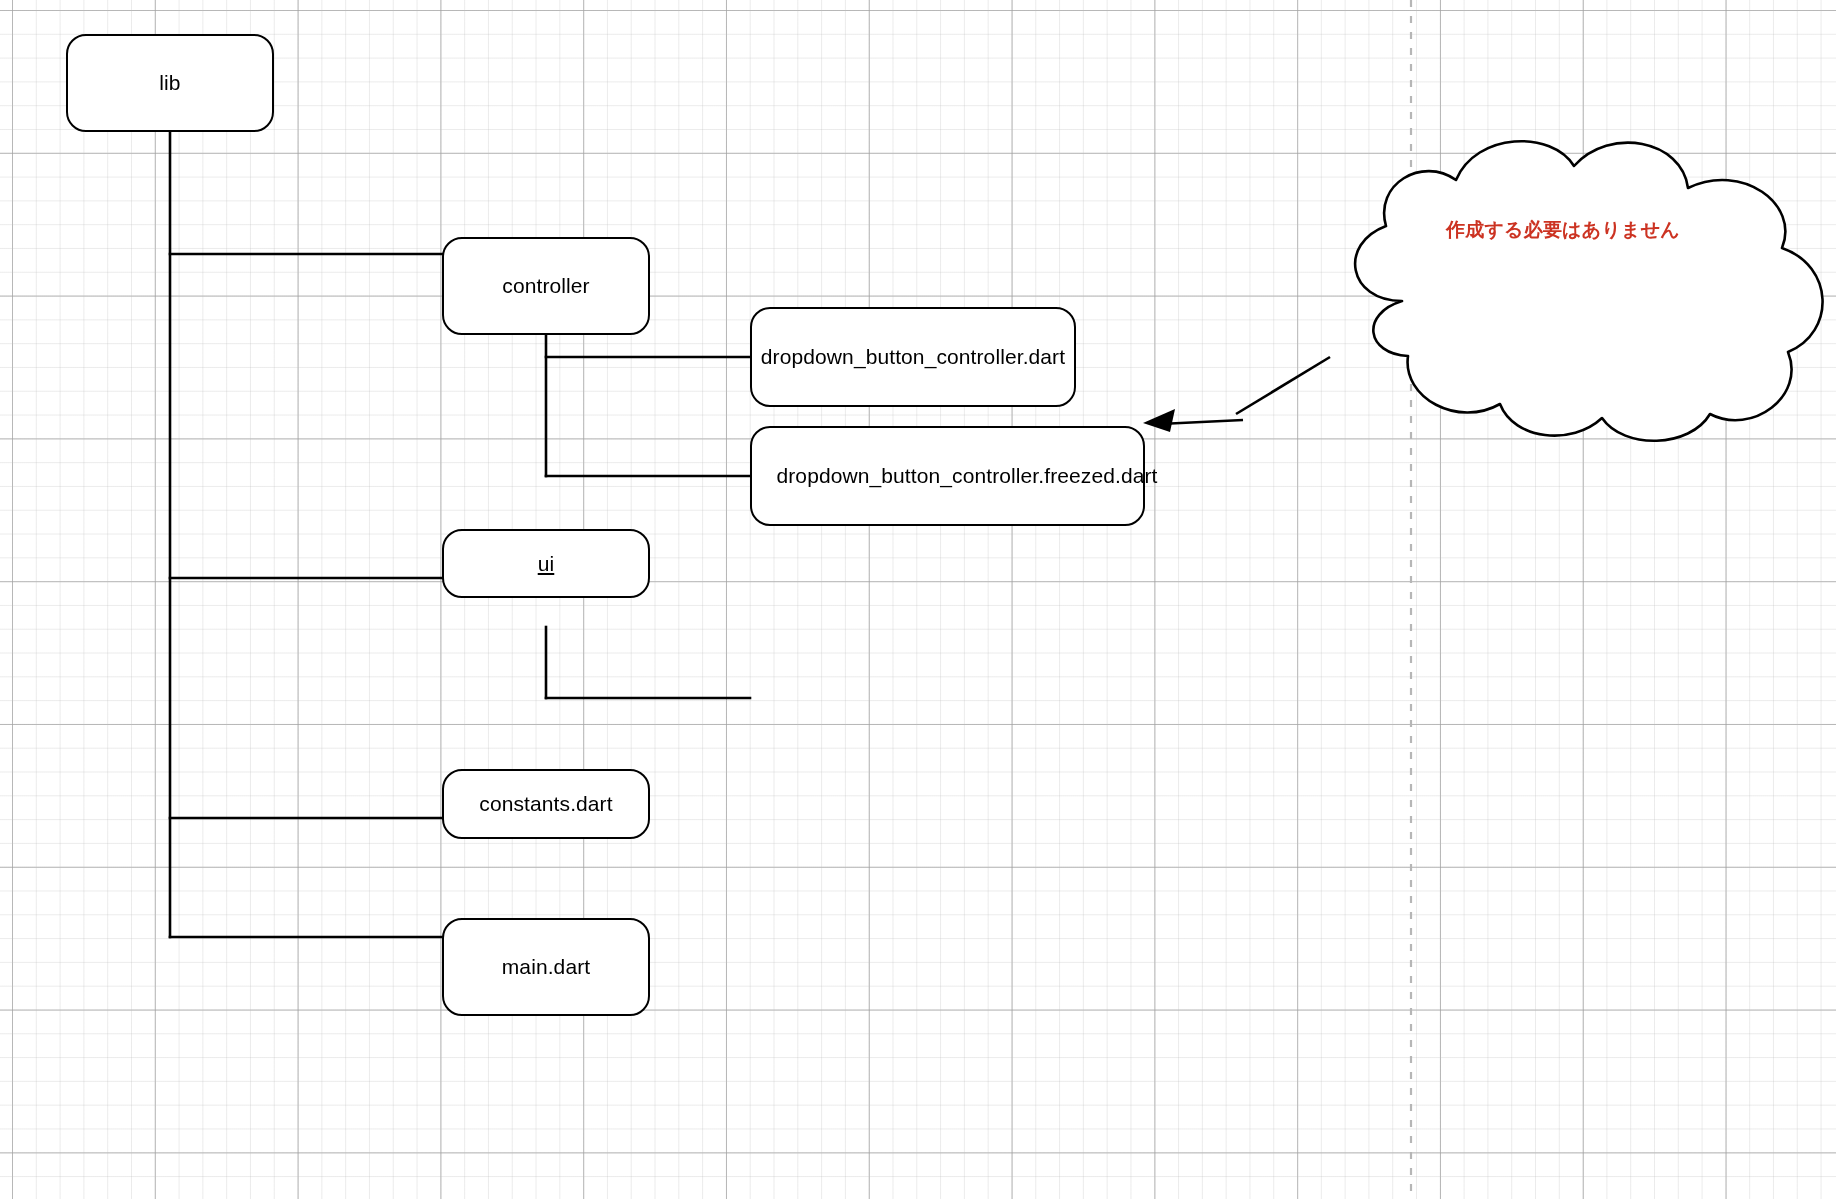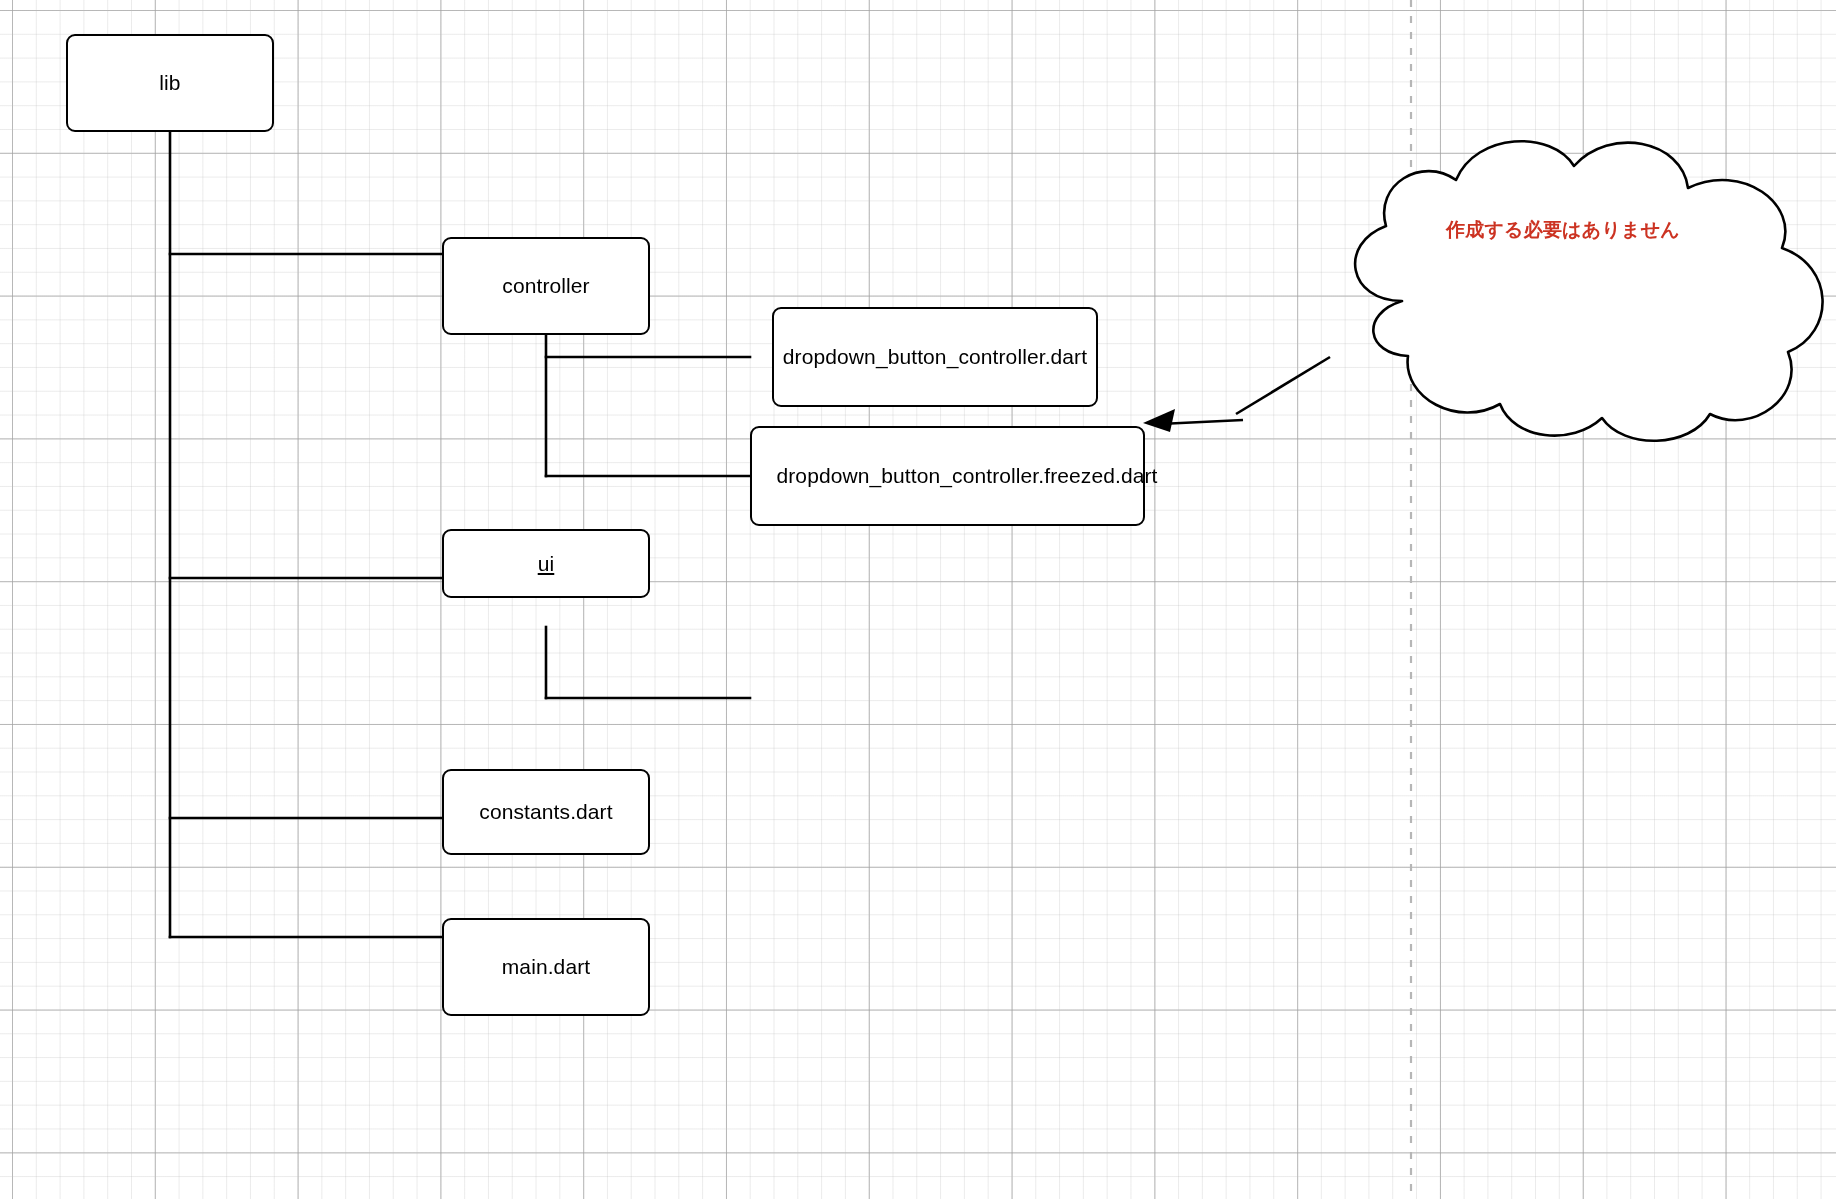--- a/index.html
+++ b/index.html
@@ -31,21 +31,21 @@
     left: 0; top: 0;
     width: 1836px;
     height: 1199px;
     pointer-events: none;
   }
   .node {
     position: absolute;
     box-sizing: border-box;
     background: #ffffff;
     border: 2.4px solid #000000;
-    border-radius: 9px;
+    border-radius: 20px;
     display: flex;
     align-items: center;
     justify-content: center;
     color: #000000;
     font-size: 21px;
     font-weight: 400;
     letter-spacing: 0.1px;
     white-space: nowrap;
   }
   .cloud-wrap {
@@ -115,34 +115,34 @@
   </svg>
 
   <div class="node" style="left:66px;top:34px;width:208px;height:98px;">
     <span>lib</span>
   </div>
 
   <div class="node" style="left:442px;top:205px;width:208px;height:98px;margin-top:32px;">
     <span>controller</span>
   </div>
 
-  <div class="node" style="left:750px;top:307px;width:326px;height:100px;margin-left:22px;">
+  <div class="node" style="left:750px;top:307px;width:326px;height:100px;">
     <span>dropdown_button_controller.dart</span>
   </div>
 
   <div class="node" style="left:750px;top:426px;width:395px;height:100px;padding-left:39px;">
     <span>dropdown_button_controller.freezed.dart</span>
   </div>
 
   <div class="node" style="left:442px;top:529px;width:208px;height:69px;text-decoration:underline;">
     <span>ui</span>
   </div>
 
 
-  <div class="node" style="left:442px;top:769px;width:208px;height:86px;">
+  <div class="node" style="left:442px;top:769px;width:208px;height:70px;">
     <span>constants.dart</span>
   </div>
 
   <div class="node" style="left:442px;top:888px;width:208px;height:98px;margin-top:30px;">
     <span>main.dart</span>
   </div>
 
   <div class="cloud-wrap">
     <svg class="cloud-svg" viewBox="0 0 546 330" xmlns="http://www.w3.org/2000/svg">
       <path d="M 112,183

